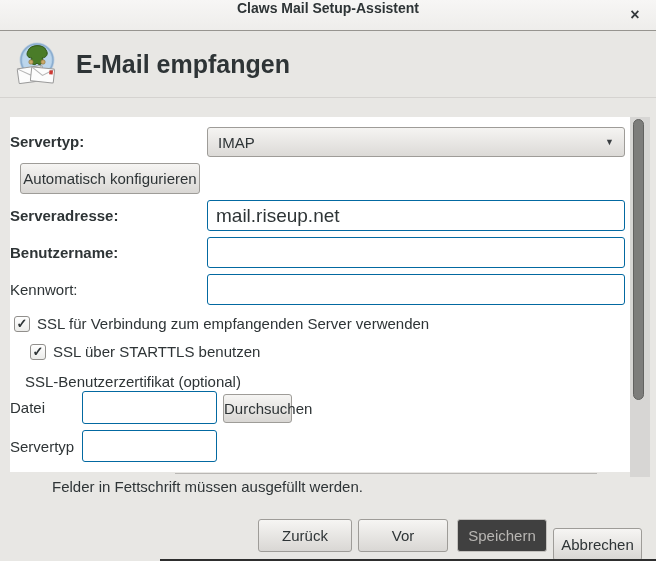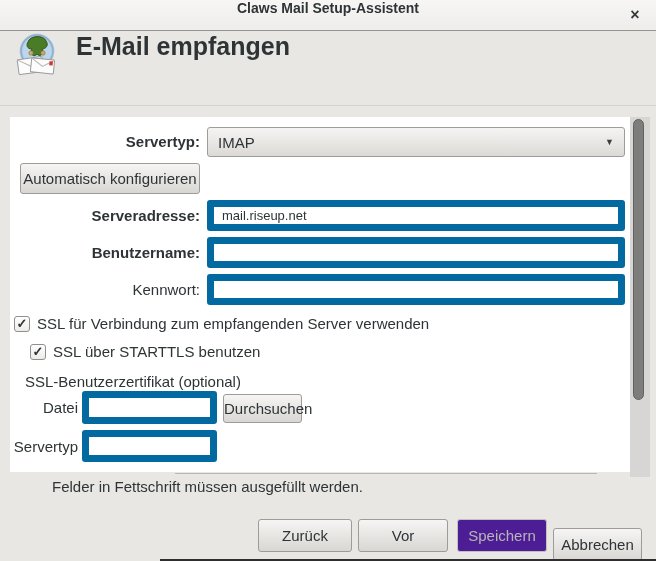--- a/index.html
+++ b/index.html
@@ -21,67 +21,67 @@
   }
   .titlebar .title { font-size: 14px; font-weight: bold; color: #2e3436; }
   .close-btn {
     position: absolute; right: 11px; top: 5px;
     width: 20px; height: 20px; line-height: 20px; text-align: center;
     font-size: 16px; font-weight: bold; color: #35393c; cursor: default;
   }
 
   
   .header {
-    position: absolute; top: 32px; left: 0; width: 656px; height: 74px;
-    display: flex; align-items: flex-start;
+    position: absolute; top: 32px; left: 0; width: 656px; height: 66px;
+    display: flex; align-items: center;
     border-bottom: 1px solid #d5d3d0;
   }
   .logo { margin-left: 13px; width: 48px; height: 48px; }
   .page-title { margin-left: 15px; font-size: 25px; font-weight: bold; color: #2e3436; }
 
   
   .panel {
     position: absolute; left: 10px; top: 117px; width: 620px; height: 355px;
     background: #ffffff;
   }
   .panel-underline {
     position: absolute; left: 175px; top: 473px; width: 422px; height: 1px;
     background: #b9b7b4;
   }
 
   .flabel {
-    position: absolute; font-size: 15px; text-align: right;
+    position: absolute; font-size: 15px; 
     height: 30px; line-height: 30px; color: #2e3436; white-space: nowrap;
   }
   .flabel.bold { font-weight: bold; }
 
   .combo {
     position: absolute; left: 197px; top: 10px; width: 418px; height: 30px;
     border: 1px solid #9e9c98; border-radius: 3px;
     background: linear-gradient(#f5f4f2, #dcdad7);
     display: flex; align-items: center; padding: 0 10px;
     font-size: 15px; cursor: default;
   }
   .combo .combo-arrow { margin-left: auto; font-size: 9px; color: #3a3e41; }
 
   .tinput {
-    position: absolute; border: 7px solid #0369a1; border-radius: 3px;
+    position: absolute; border: 1px solid #0369a1; border-radius: 3px;
     background: #ffffff; font-family: "Liberation Sans", sans-serif;
-    font-size: 13px; color: #2e3436; padding: 0 8px; outline: none;
+    font-size: 19px; color: #2e3436; padding: 0 8px; outline: none;
   }
   .wide { left: 197px; width: 418px; height: 31px; }
 
   .gbtn {
     border: 1px solid #9e9c98; border-radius: 3px;
     background: linear-gradient(#f6f5f3, #d9d7d4);
     font-family: "Liberation Sans", sans-serif;
     font-size: 15px; color: #2e3436; cursor: default;
   }
   .gbtn:disabled {
-    background: #4c1d95; border-color: #c3c1be; color: #b8b6b3;
+    background: #404040; border-color: #c3c1be; color: #b8b6b3;
   }
 
   .checkrow { position: absolute; display: flex; align-items: center; }
   .checkbox {
     width: 16px; height: 16px; border: 1px solid #918f8c; border-radius: 3px;
     background: linear-gradient(#fefefe, #ececea);
     display: flex; align-items: center; justify-content: center;
     font-size: 13px; font-weight: bold; color: #2e3436;
   }
   .checklabel { margin-left: 7px; font-size: 15px; }
@@ -148,38 +148,38 @@
   </div>
 
   <button class="gbtn" style="position:absolute; left:10px; top:46px; width:180px; height:31px;">Automatisch konfigurieren</button>
 
   <span class="flabel bold" style="left:0; top:84px; width:190px;">Serveradresse:</span>
   <input class="tinput wide" style="top: 83px;" type="text" value="mail.riseup.net">
 
   <span class="flabel bold" style="left:0; top:121px; width:190px;">Benutzername:</span>
   <input class="tinput wide" style="top: 120px;" type="text" value="">
 
-  <span class="flabel" style="left:0; top:158px; width:190px;padding-left:37px;">Kennwort:</span>
+  <span class="flabel" style="left:0; top:158px; width:190px;">Kennwort:</span>
   <input class="tinput wide" style="top: 157px;" type="text" value="">
 
   <div class="checkrow" style="left:4px; top:198px;">
     <span class="checkbox">✓</span>
     <span class="checklabel">SSL für Verbindung zum empfangenden Server verwenden</span>
   </div>
 
   <div class="checkrow" style="left:20px; top:226px;">
     <span class="checkbox">✓</span>
     <span class="checklabel">SSL über STARTTLS benutzen</span>
   </div>
 
   <span class="flabel" style="left:15px; top:250px; text-align:left;">SSL-Benutzerzertifikat (optional)</span>
 
   <span class="flabel" style="left:0; top:276px; width:68px;">Datei</span>
   <input class="tinput" style="left: 72px; top: 274px; width: 135px; height: 33px;" type="text" value="">
-  <button class="gbtn" style="position:absolute; left:213px; top:277px; width:79px; height:29px;">Durchsuchen</button>
+  <button class="gbtn" style="position:absolute; left:213px; top:277px; width:69px; height:29px;">Durchsuchen</button>
 
   <span class="flabel" style="left:0; top:315px; width:68px;">Servertyp</span>
   <input class="tinput" style="left: 72px; top: 313px; width: 135px; height: 32px;" type="text" value="">
 </div>
 
 <div class="panel-underline"></div>
 
 <div class="scrollbar-track">
   <div class="scrollbar-thumb"></div>
 </div>

